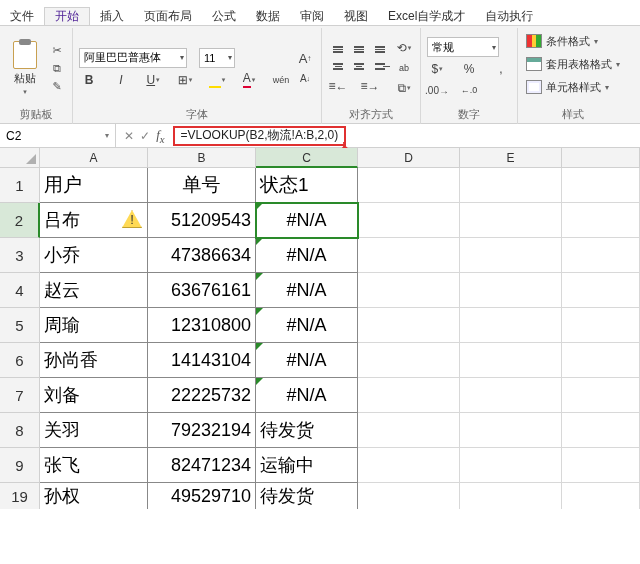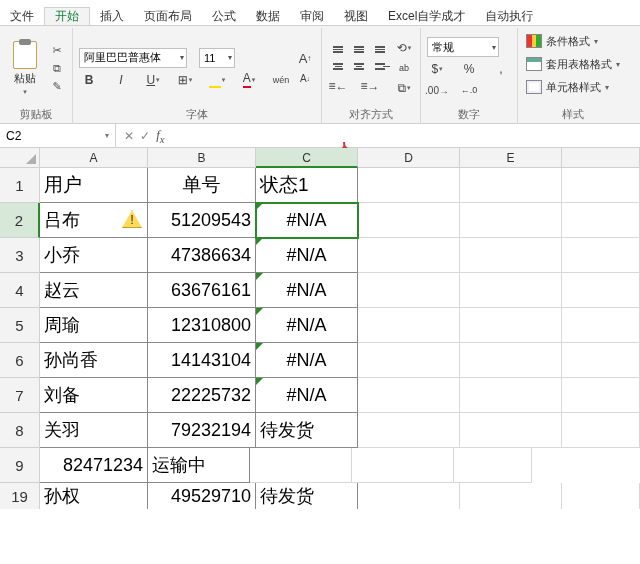--- a/index.html
+++ b/index.html
@@ -23,21 +23,21 @@
   padding: 0 10px;
   font-size: 12px;
   color: #333;
   cursor: pointer;
   text-align: center;
 }
 .tab.active {
   background: #f3f3f3;
   border: 1px solid #d0d0d0;
   border-bottom: none;
-  color: #15803d;
+  color: #4c1d95;
   font-weight: 500;
 }
 .ribbon {
   background: #f3f3f3;
   border-bottom: 1px solid #d0d0d0;
   height: 98px;
   display: flex;
   padding: 2px 0 0 0;
 }
 .group {
@@ -358,20 +358,23 @@
   <div class="namebox">
     <span>C2</span>
     <span class="arr">▾</span>
   </div>
   <div class="fx-btns">
     <span class="fx-btn">✕</span>
     <span class="fx-btn">✓</span>
     <span class="fx-label">f<sub>x</sub></span>
   </div>
   <div class="formula-wrap">
+    <div class="formula-box">
+      <span>=VLOOKUP(B2,物流!A:B,2,0)</span>
+    </div>
     <div class="red-arrow"></div>
   </div>
 </div>
 
 <div class="sheet">
   <div class="sel-all"></div>
   <div class="col-headers">
     <div class="col-h wA">A</div>
     <div class="col-h wB">B</div>
     <div class="col-h wC sel">C</div>
@@ -448,20 +451,21 @@
         <div class="row-h">8</div>
         <div class="cell dark-border wA">关羽</div>
         <div class="cell dark-border wB right">79232194</div>
         <div class="cell dark-border wC ">待发货</div>
         <div class="cell wD"></div>
         <div class="cell wE"></div>
         <div class="cell wRest"></div>
       </div>
       <div class="grid-row">
         <div class="row-h">9</div>
+        <div class="cell dark-border wA">张飞</div>
         <div class="cell dark-border wB right">82471234</div>
         <div class="cell dark-border wC ">运输中</div>
         <div class="cell wD"></div>
         <div class="cell wE"></div>
         <div class="cell wRest"></div>
       </div>
       <div class="grid-row last">
         <div class="row-h">19</div>
         <div class="cell dark-border wA">孙权</div>
         <div class="cell dark-border wB right">49529710</div>

